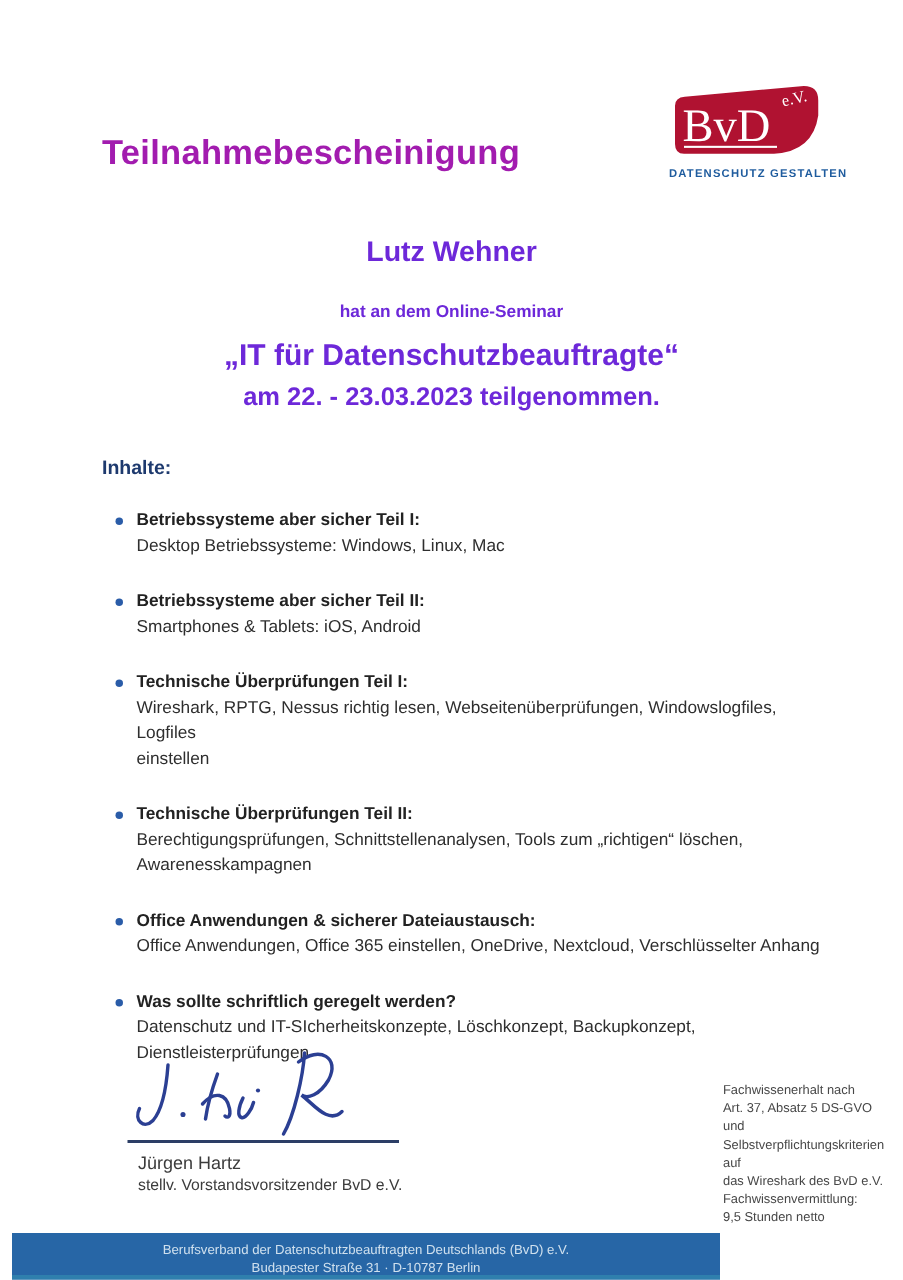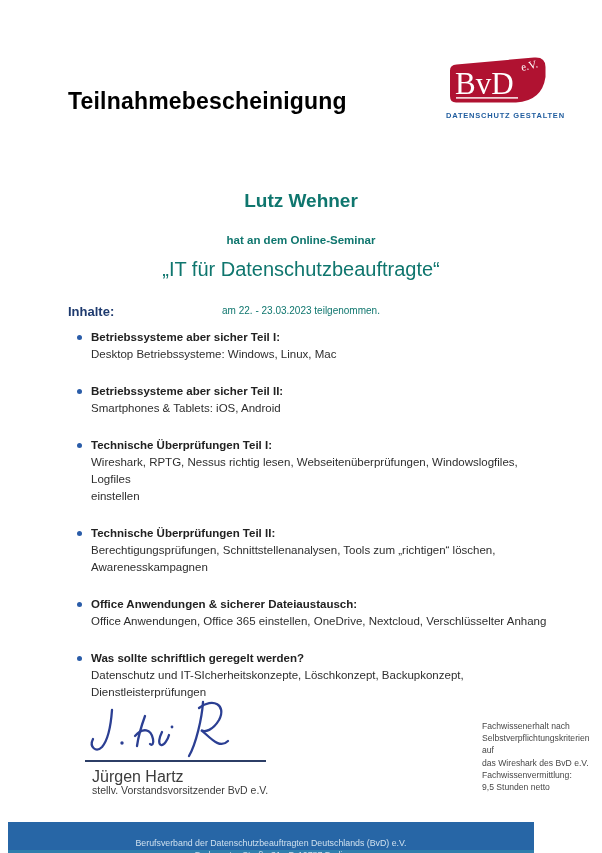--- a/index.html
+++ b/index.html
@@ -10,43 +10,43 @@
     font-family: "Liberation Sans", sans-serif;
     color: #333;
     overflow: hidden;
   }
   .abs { position: absolute; }
 
   
   .doc-title {
     left: 68px; top: 88px;
     font-size: 23px; font-weight: bold;
-    color: #000000; letter-spacing: 0.2px;
+    color: #a21caf; letter-spacing: 0.2px;
   }
   .logo-wrap { left: 446px; top: 55px; width: 104px; }
   .logo-tagline {
     left: 446px; top: 111px;
     font-size: 7.5px; font-weight: bold; letter-spacing: 0.8px;
     color: #1f5c9e;
   }
 
   
-  .centered { left: 0; width: 602px; text-align: center; color: #0f766e; margin-top: 32px; }
+  .centered { left: 0; width: 602px; text-align: center; color: #6d28d9; }
   .holder-name { top: 158px; font-size: 19px; font-weight: bold; }
   .intro-line  { top: 202px; font-size: 11.5px; font-weight: bold; }
-  .seminar-title { top: 226px; font-size: 20px; font-weight: normal; }
-  .date-line   { top: 273px; font-size: 10px; font-weight: normal; }
+  .seminar-title { top: 226px; font-size: 20px; font-weight: bold; }
+  .date-line   { top: 255px; font-size: 17px; font-weight: bold; }
 
   
   .contents-heading {
     left: 68px; top: 304px;
     font-size: 13px; font-weight: bold; color: #1e3a6e;
   }
   .contents-list {
-    left: 68px; top: 329px; width: 480px;
+    left: 68px; top: 339px; width: 480px;
     list-style: none;
   }
   .contents-list li {
     position: relative;
     padding-left: 23px;
     margin-bottom: 20px;
     font-size: 11.5px; line-height: 17px; color: #2e2e2e;
   }
   .contents-list li .bullet {
     position: absolute; left: 9px; top: 6px;
@@ -54,37 +54,37 @@
     background: #2a5ca8;
   }
   .item-title { font-weight: bold; color: #222; }
 
   
   .sig-svg { left: 82px; top: 696px; }
   .sig-line {
     left: 85px; top: 760px; width: 181px; height: 2px;
     background: #2c3e66;
   }
-  .sig-name { left: 92px; top: 768px; font-size: 16px; color: #3c3c3c; }
+  .sig-name { left: 92px; top: 768px; font-size: 12px; color: #3c3c3c; }
   .sig-role { left: 92px; top: 784px; font-size: 10.5px; color: #3c3c3c; }
 
   
   .info-block {
     left: 482px; top: 720px; width: 116px;
     font-size: 8.6px; line-height: 12.2px; color: #474747;
   }
 
   
   .footer-bar {
-    left: 8px; top: 822px; width: 526px; height: 31px;
+    left: 8px; top: 822px; width: 472px; height: 31px;
     background: #2766a6;
     border-bottom: 3px solid #2f7fad;
     text-align: center;
     color: #cfe0ee;
-    padding-top: 16px;
+    padding-top: 6px;
   }
   .footer-bar .f-line { font-size: 8.8px; line-height: 11.5px; }
 </style>
 </head>
 <body>
 
 <div class="abs doc-title">Teilnahmebescheinigung</div>
 
 <div class="abs logo-wrap">
   <svg width="104" height="52" viewBox="0 0 104 52">
@@ -148,20 +148,21 @@
     <path d="M 121 6 C 120 22 114 48 107 60"></path>
     <path d="M 117 12 C 131 1 145 9 137 24 C 131 34 123 37 119 34 C 127 40 137 54 146 45"></path>
   </g>
 </svg>
 <div class="abs sig-line"></div>
 <div class="abs sig-name">Jürgen Hartz</div>
 <div class="abs sig-role">stellv. Vorstandsvorsitzender BvD e.V.</div>
 
 <div class="abs info-block">
   <div>Fachwissenerhalt nach</div>
+  <div>Art. 37, Absatz 5 DS-GVO und</div>
   <div>Selbstverpflichtungskriterien auf</div>
   <div>das Wireshark des BvD e.V.</div>
   <div>Fachwissenvermittlung:</div>
   <div>9,5 Stunden netto</div>
 </div>
 
 <div class="abs footer-bar">
   <div class="f-line">Berufsverband der Datenschutzbeauftragten Deutschlands (BvD) e.V.</div>
   <div class="f-line">Budapester Straße 31 · D-10787 Berlin</div>
 </div>

